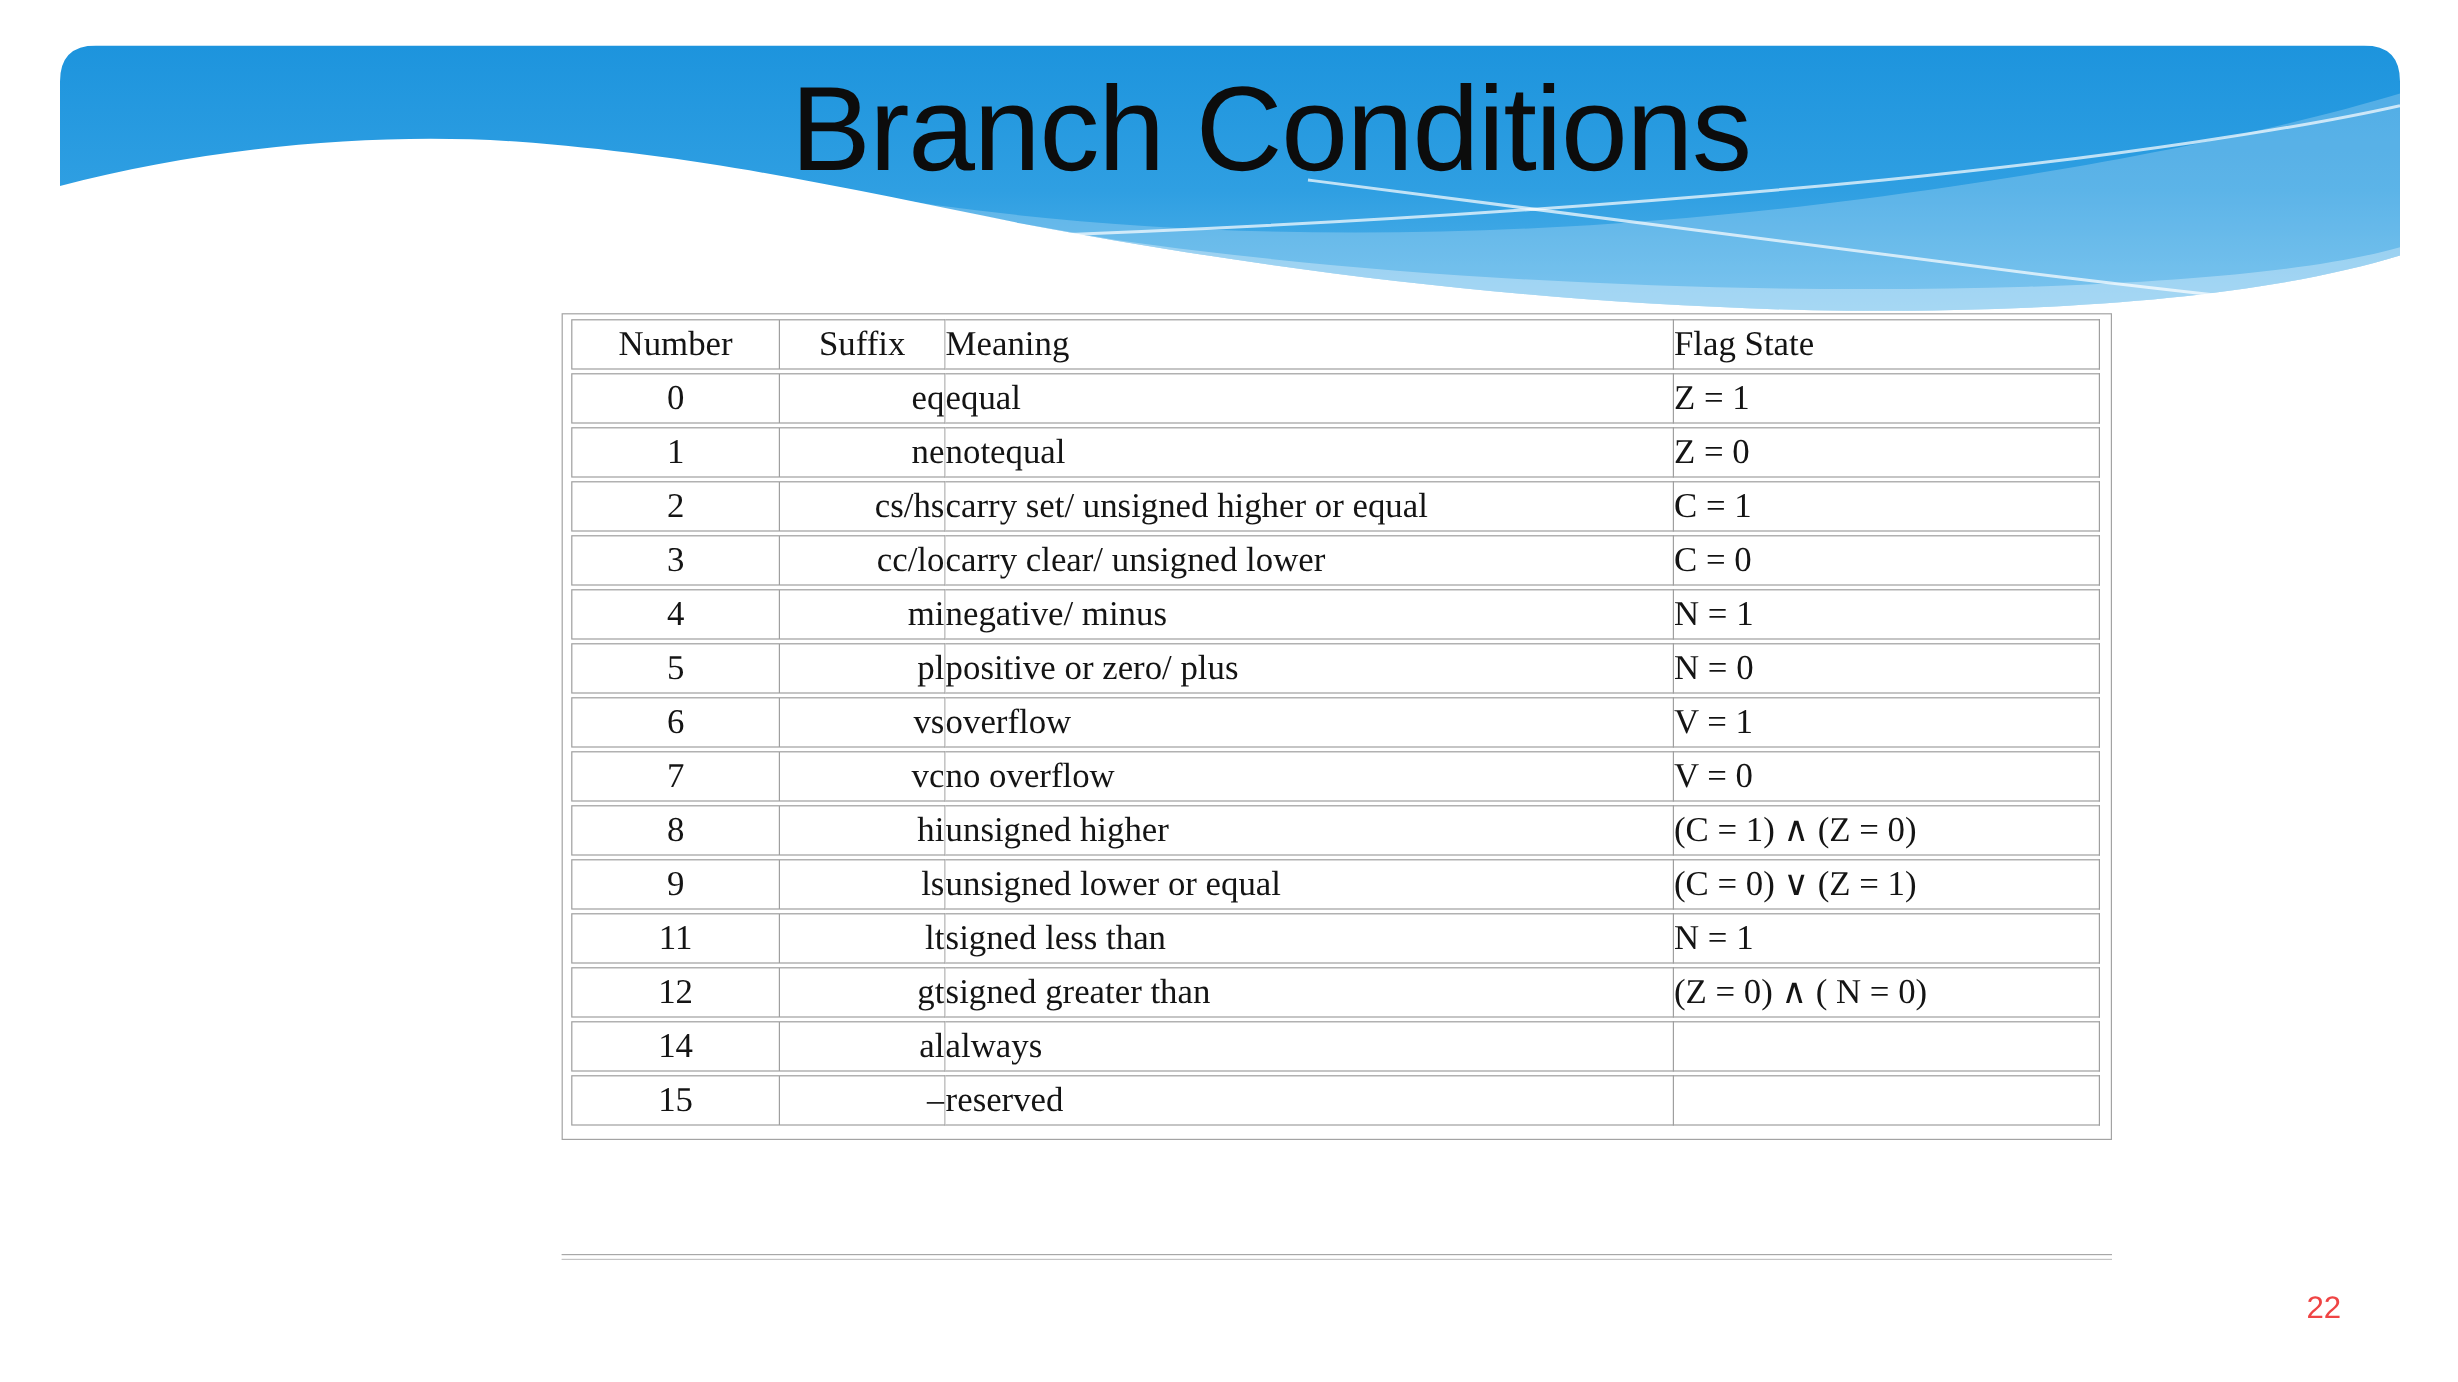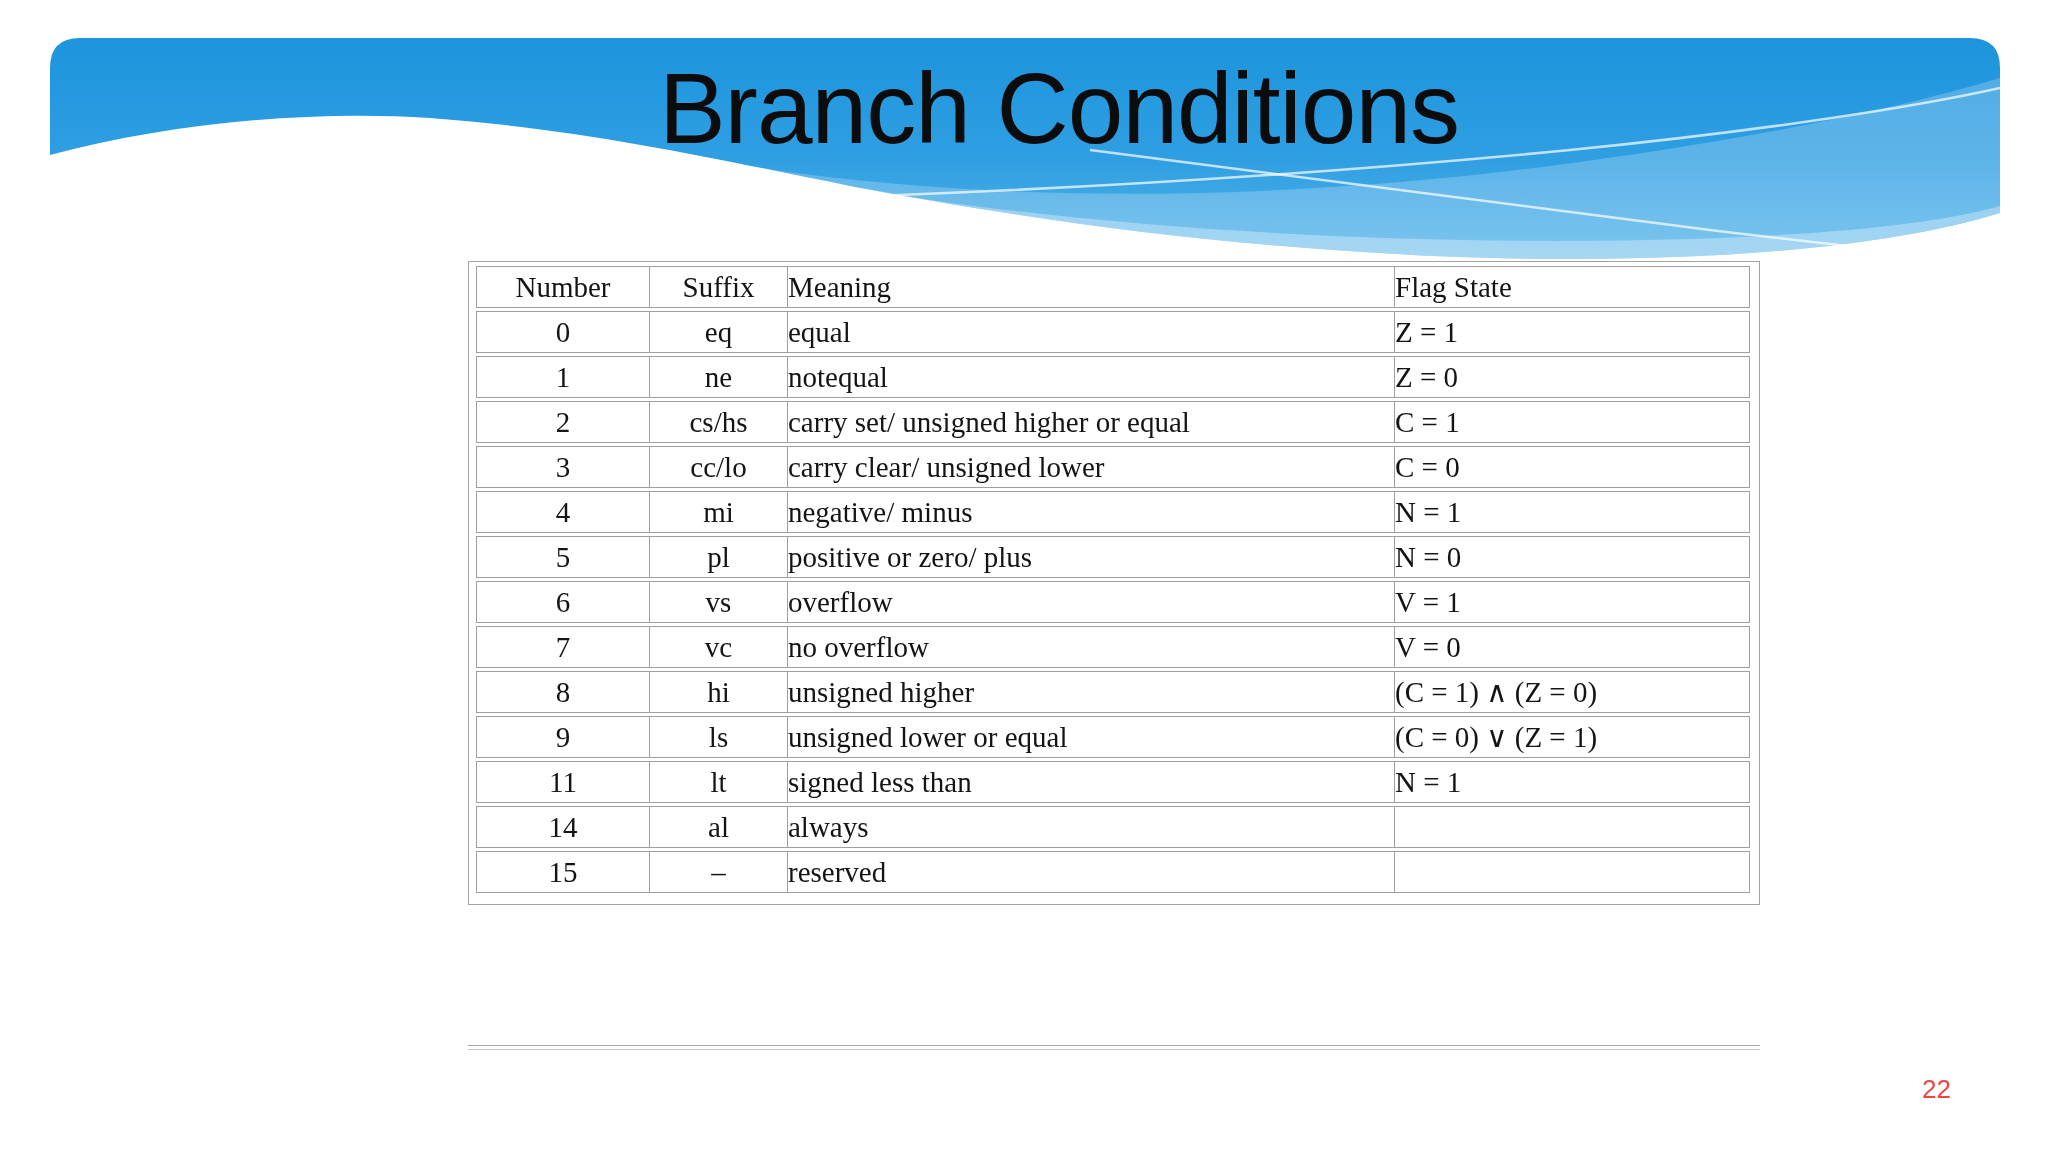--- a/index.html
+++ b/index.html
@@ -29,21 +29,21 @@
   }
   table.cond th,table.cond td{
     border-top:1px solid #9f9f9f;border-bottom:1px solid #9f9f9f;
     border-right:1px solid #9f9f9f;
     height:40px;line-height:40px;padding:0;font-weight:normal;
     white-space:nowrap;overflow:hidden;background:#ffffff;
   }
   table.cond th:first-child,table.cond td:first-child{border-left:1px solid #9f9f9f;}
   .h-num,.c-num{text-align:center;}
   .h-suf{text-align:center;}
-  .c-suf{text-align:center;padding-left:17px;margin-top:40px;}
+  .c-suf{text-align:right;padding-left:17px;margin-top:40px;}
   .h-mean,.c-mean{text-align:left;padding-left:22px;}
   .h-flag,.c-flag{text-align:left;padding-left:18px;margin-left:21px;}
   .table-underline{
     position:absolute;left:468px;top:1045px;width:1292px;height:3px;
     border-top:1px solid #a8a8a8;border-bottom:1px solid #c4c4c4;
   }
   
   .logo{
     position:absolute;left:33px;top:983px;width:195px;height:148px;
     background:#de1f26;color:#ffffff;box-sizing:border-box;
@@ -172,20 +172,26 @@
     </tr>
 
 
     <tr>
       <td class="c-num">11</td>
       <td class="c-suf">lt</td>
       <td class="c-mean">signed less than</td>
       <td class="c-flag">N = 1</td>
     </tr>
 
+    <tr>
+      <td class="c-num">12</td>
+      <td class="c-suf">gt</td>
+      <td class="c-mean">signed greater than</td>
+      <td class="c-flag">(Z = 0) ∧ ( N = 0)</td>
+    </tr>
 
 
     <tr>
       <td class="c-num">14</td>
       <td class="c-suf">al</td>
       <td class="c-mean">always</td>
       <td class="c-flag"></td>
     </tr>
 
     <tr>

